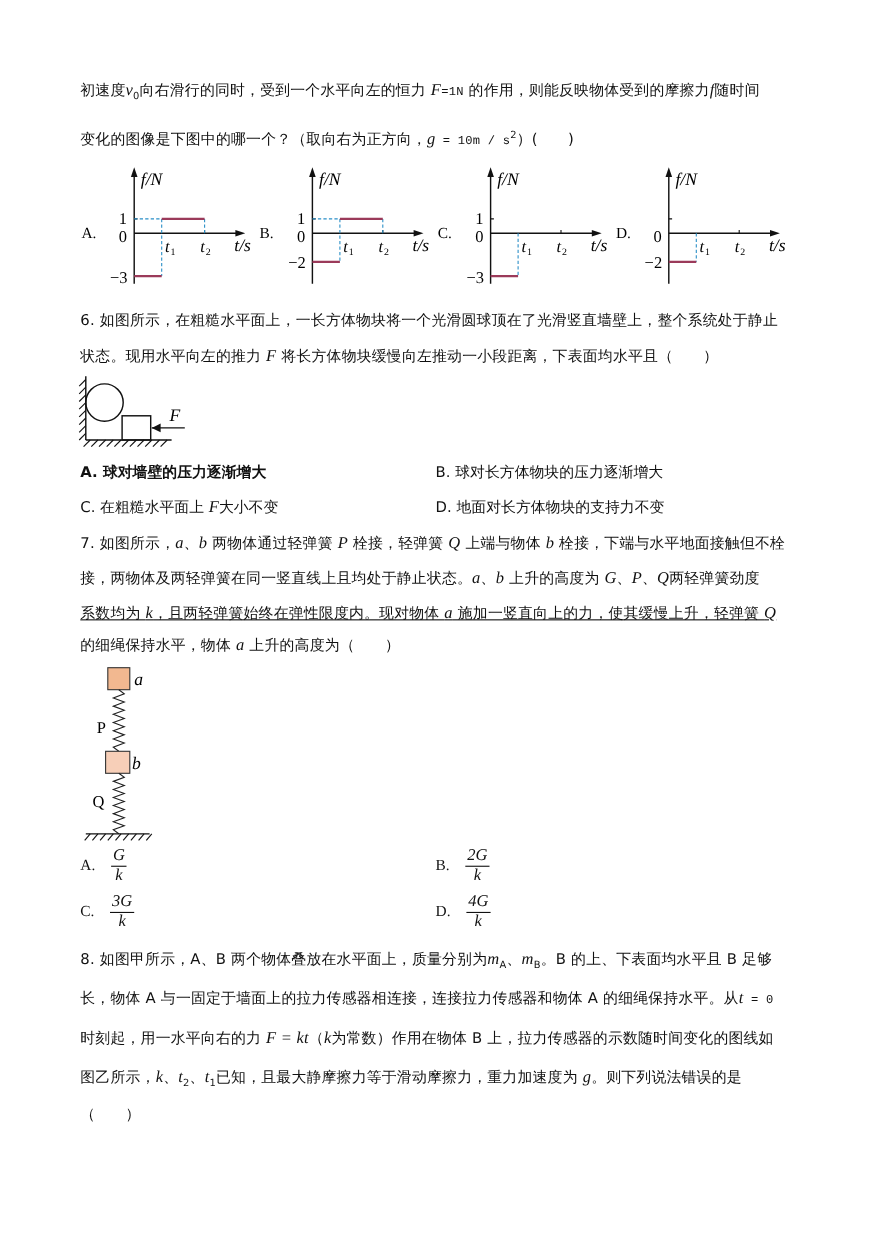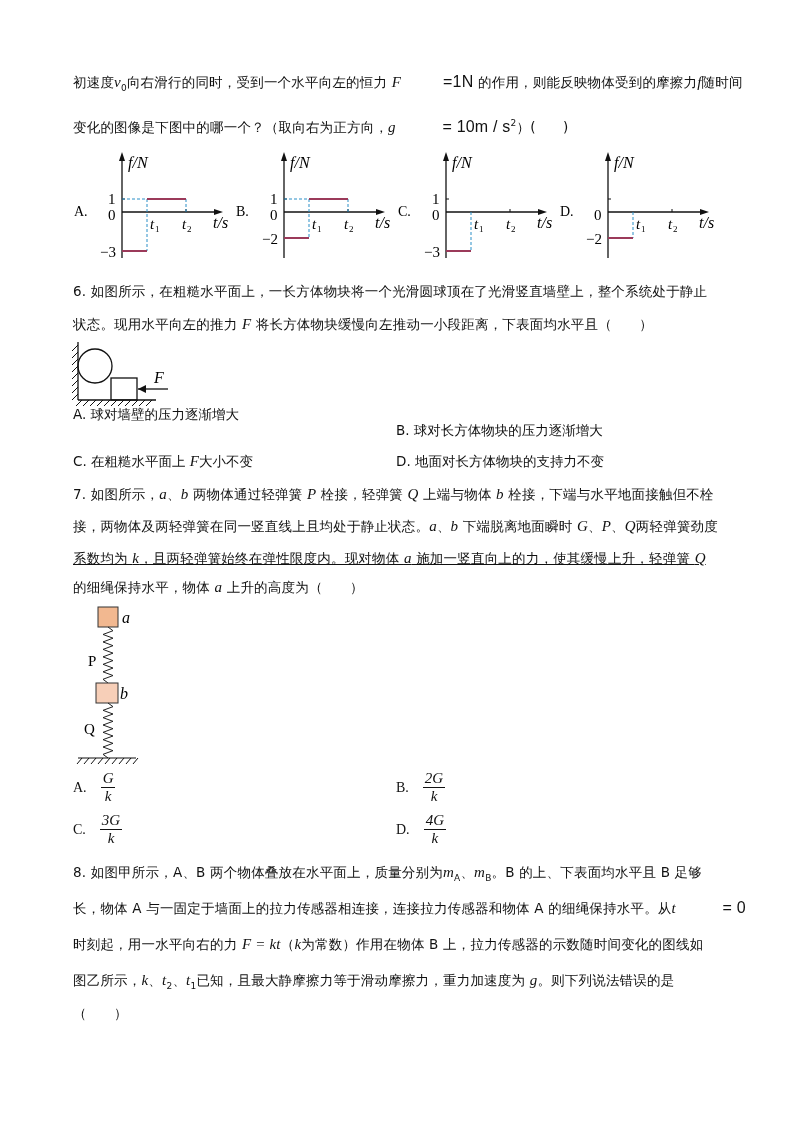--- a/index.html
+++ b/index.html
@@ -1,20 +1,20 @@
 <!DOCTYPE html>
 <html><head>
 <meta charset="utf-8">
 <style>
   html, body { margin:0; padding:0; background:#fff; }
   body { width:794px; height:1123px; position:relative; overflow:hidden;
          font-family:"DejaVu Sans", "Liberation Sans", sans-serif; color:#111; }
   .line { position:absolute; left:73px; font-size:13.5px; line-height:20px; white-space:nowrap; letter-spacing:0.2px; }
   .it { font-family:"Liberation Serif", serif; font-style:italic; font-size:15px; }
-  .rm { font-family:Liberation Sans, sans-serif; font-size:16px;margin-left:42px; }
+  .rm { font-family:Liberation Mono, monospace; font-size:11px; }
   .opt { position:absolute; font-size:13.5px; line-height:20px; white-space:nowrap; }
   .graph { position:absolute; }
   .graph svg text { font-family:"Liberation Serif", serif; }
   .frac { display:inline-block; vertical-align:middle; text-align:center; margin-left:14px; font-family:"Liberation Serif", serif; font-style:italic; font-size:15px; }
   .frac .num { display:block; border-bottom:1px solid #111; padding:0 2px; line-height:17px; }
   .frac .den { display:block; line-height:17px; }
   .fopt { position:absolute; font-size:13.5px; display:flex; align-items:center; }
   .fopt .lbl { font-family:"Liberation Serif", serif; font-size:14px; }
 </style>
 </head>
@@ -146,32 +146,32 @@
         <line x1="84" y1="63" x2="78" y2="69"></line>
     </g>
     <circle cx="27" cy="29" r="17" fill="none" stroke="#111" stroke-width="1.3"></circle>
     <rect x="43" y="41" width="26" height="22" fill="none" stroke="#111" stroke-width="1.3"></rect>
     <line x1="70" y1="52" x2="100" y2="52" stroke="#111" stroke-width="1.3"></line>
     <polygon points="70,52 78,48 78,56" fill="#111"></polygon>
     <text x="86" y="46" font-size="16" font-style="italic" font-family="Liberation Serif, serif">F</text>
   </svg>
 </div>
 
-<div class="opt" style="left:73px;top:404px;">A.  球对墙壁的压力逐渐增大</div>
+<div class="opt" style="left:73px;top:420px;font-weight:bold;">A.  球对墙壁的压力逐渐增大</div>
 <div class="opt" style="left:396px;top:420px;">B.  球对长方体物块的压力逐渐增大</div>
 <div class="opt" style="left:73px;top:451px;">
   <span>C.  在粗糙水平面上 </span><span class="it">F</span><span>大小不变</span>
 </div>
 <div class="opt" style="left:396px;top:451px;">D.  地面对长方体物块的支持力不变</div>
 
 <div class="line" style="top:484px;">
   <span>7. 如图所示，</span><span class="it">a</span><span>、</span><span class="it">b</span><span> 两物体通过轻弹簧 </span><span class="it">P</span><span> 栓接，轻弹簧 </span><span class="it">Q</span><span> 上端与物体 </span><span class="it">b</span><span> 栓接，下端与水平地面接触但不栓</span>
 </div>
 <div class="line" style="top:516px;">
-  <span>接，两物体及两轻弹簧在同一竖直线上且均处于静止状态。</span><span class="it">a</span><span>、</span><span class="it">b</span><span> 下端脱离地面瞬时 </span><span class="it">G</span><span>、</span><span class="it">P</span><span>、</span><span class="it">Q</span><span>两轻弹簧劲度</span>
+  <span>接，两物体及两轻弹簧在同一竖直线上且均处于静止状态。</span><span class="it">a</span><span>、</span><span class="it">b</span><span> 上升的高度为 </span><span class="it">G</span><span>、</span><span class="it">P</span><span>、</span><span class="it">Q</span><span>两轻弹簧劲度</span>
 </div>
 <div class="line" style="top:548px;text-decoration:underline;">
   <span>系数均为 </span><span class="it">k</span><span>，且两轻弹簧始终在弹性限度内。现对物体 </span><span class="it">a</span><span> 施加一竖直向上的力，使其缓慢上升，轻弹簧 </span><span class="it">Q</span>
 </div>
 <div class="line" style="top:577px;">
   <span>的细绳保持水平，物体 </span><span class="it">a</span><span> 上升的高度为（　　）</span>
 </div>
 
 <div class="graph" style="left:72px;top:603px;">
   <svg width="100" height="165" id="springsvg">

